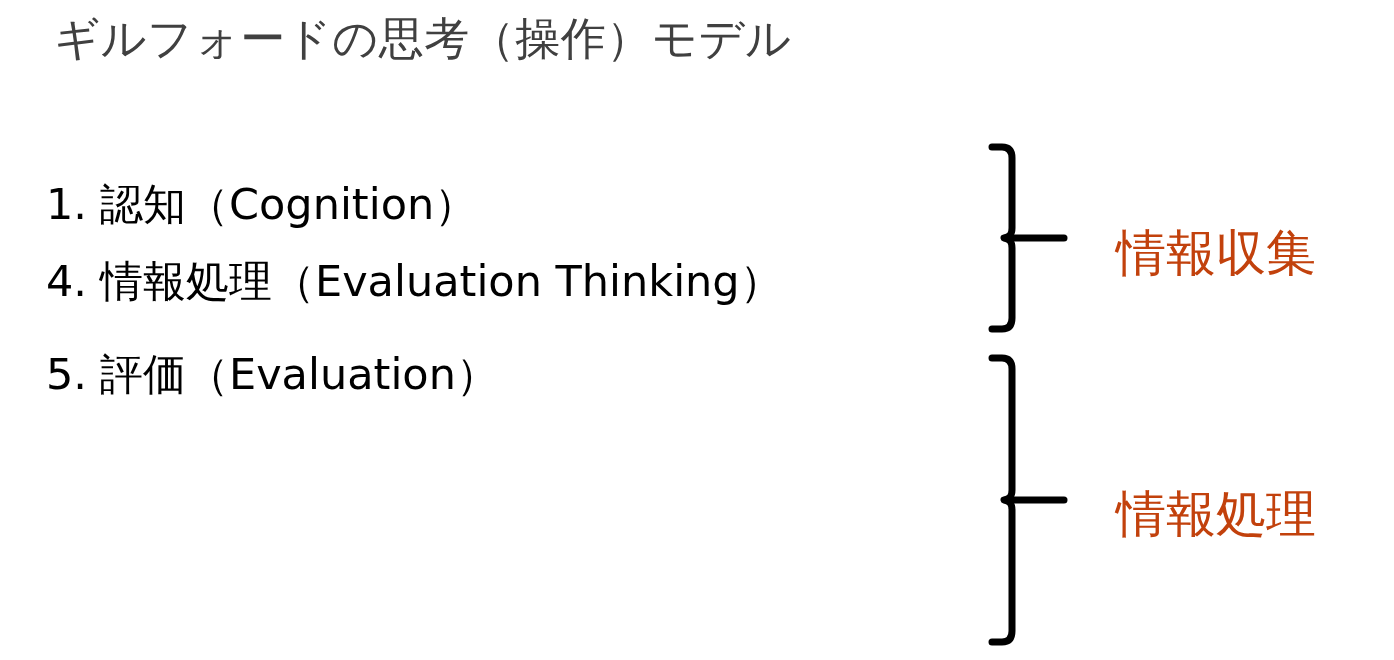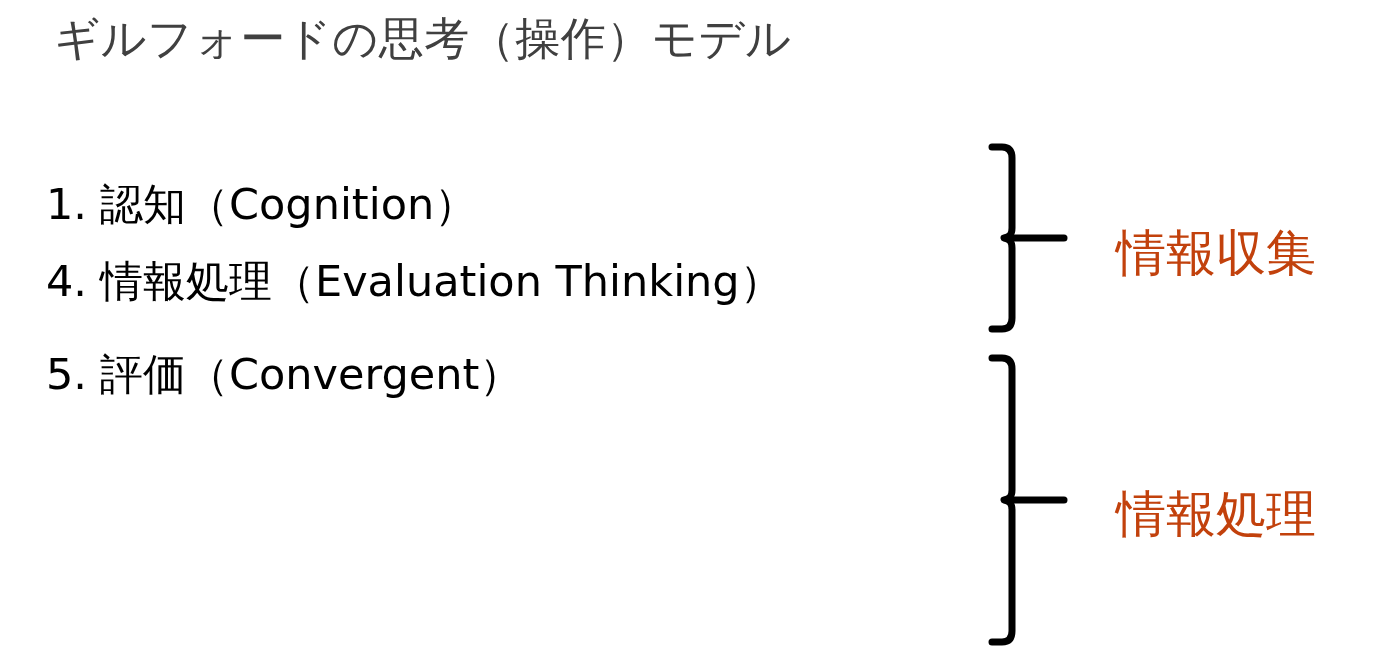--- a/index.html
+++ b/index.html
@@ -98,21 +98,21 @@
       <span class="op-num">1.</span><span class="op-jp">認知</span><span class="op-en">（Cognition）</span>
     </div>
 
 
 
     <div class="op-item i4">
       <span class="op-num">4.</span><span class="op-jp">情報処理</span><span class="op-en">（Evaluation Thinking）</span>
     </div>
 
     <div class="op-item i5">
-      <span class="op-num">5.</span><span class="op-jp">評価</span><span class="op-en">（Convergent）</span>
+      <span class="op-num">5.</span><span class="op-jp">評価</span><span class="op-en">（Evaluation）</span>
     </div>
 
   </div>
 
   <div class="brace" style="left:988px; top:142px;">
     <svg width="82" height="192" viewBox="0 0 82 192" fill="none" stroke="#000000" stroke-width="7" stroke-linecap="round" stroke-linejoin="round">
       <path d="M4 5 H14 C21 5 24 9 24 16 V86 C24 92 22 95 16 96 C22 97 24 100 24 106 V176 C24 183 21 187 14 187 H4"></path>
       <path d="M24 96 H76"></path>
     </svg>
   </div>

